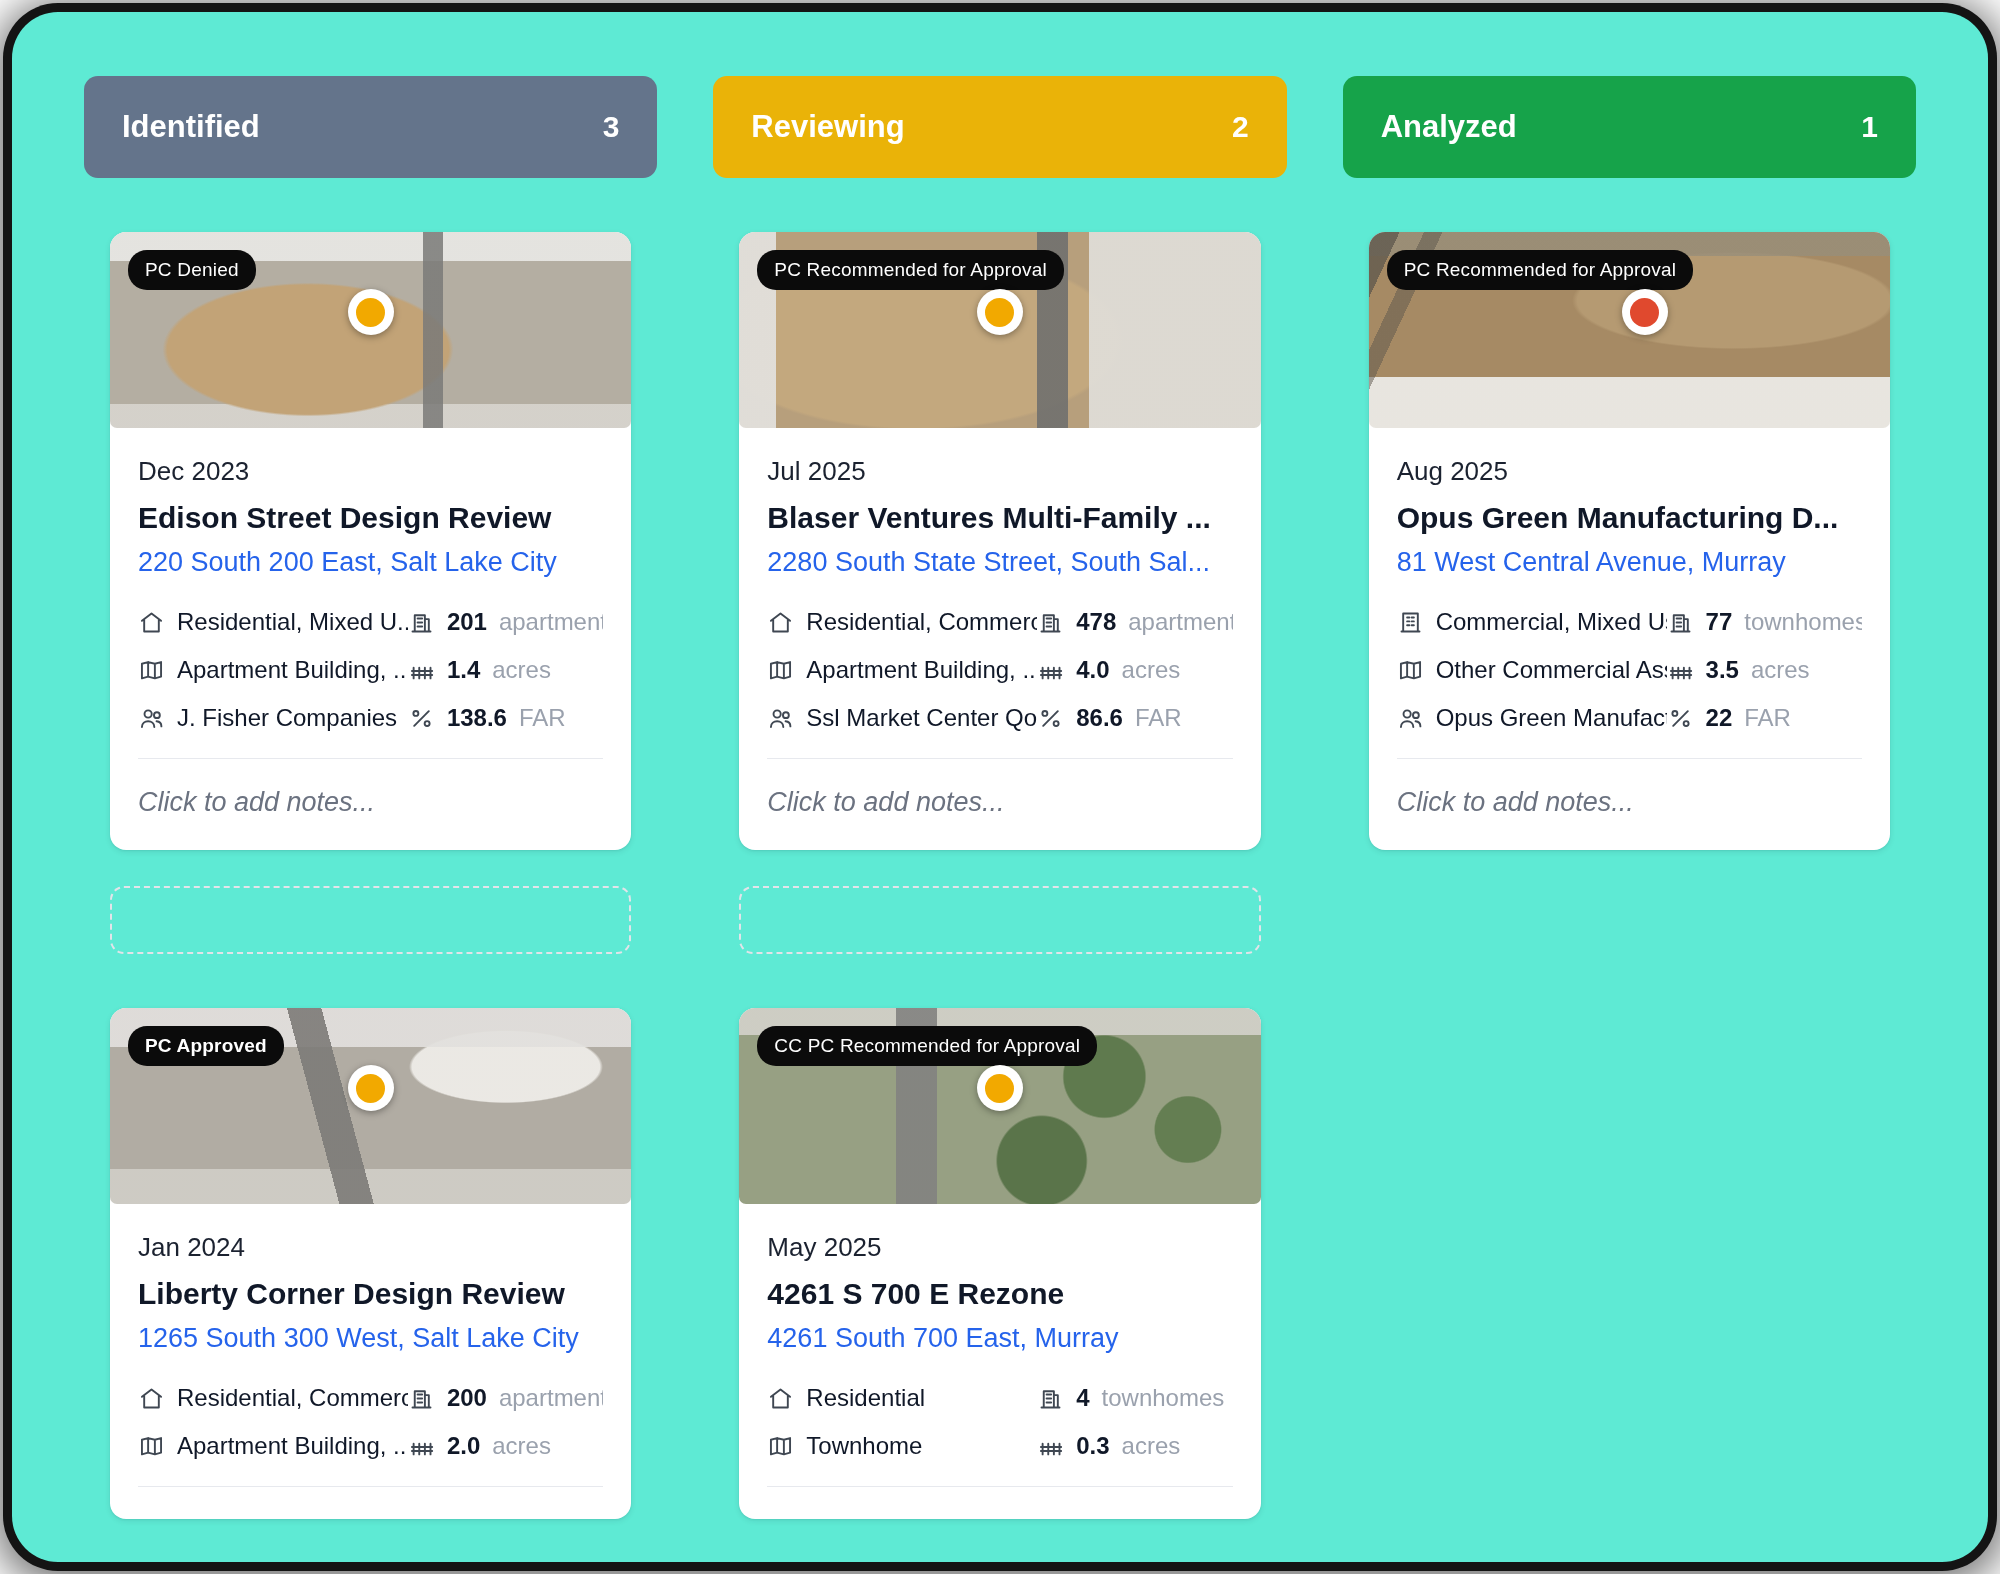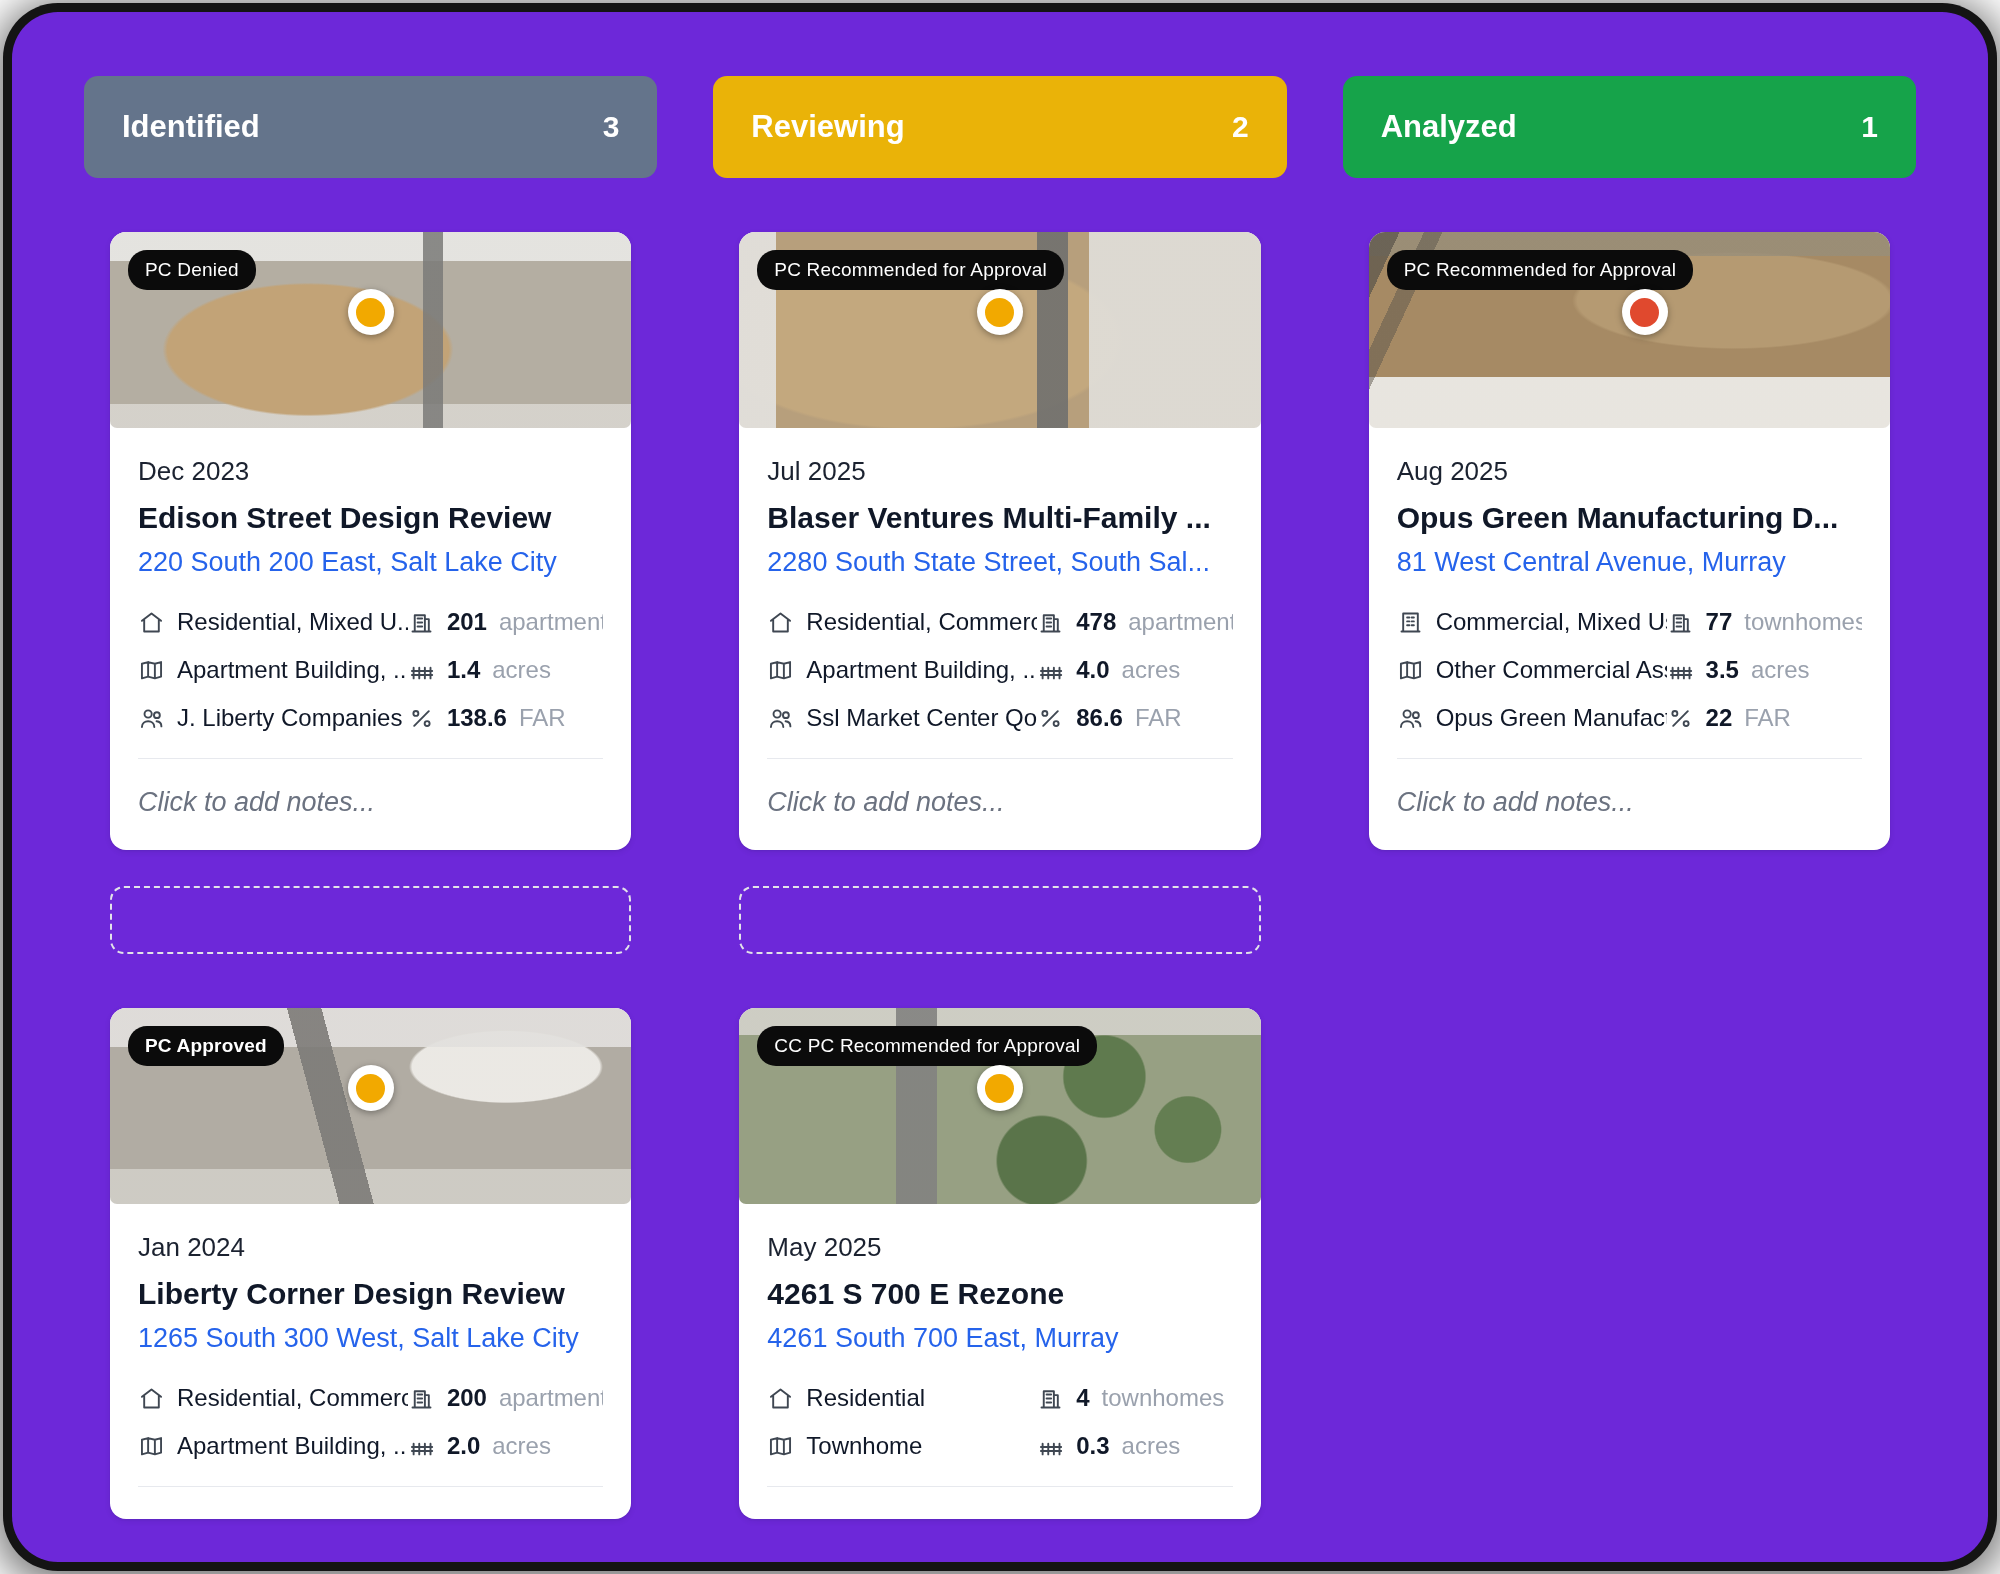--- a/index.html
+++ b/index.html
@@ -1,17 +1,17 @@
 <!DOCTYPE html>
 <html><head>
 <meta charset="utf-8">
 <style>
   html,body{margin:0;padding:0;background:#ffffff;font-family:"Liberation Sans","DejaVu Sans",sans-serif;}
   body{width:2000px;height:1574px;position:relative;}
-  .frame{position:absolute;inset:12px;border-radius:46px;background:#6d28d9;
+  .frame{position:absolute;inset:12px;border-radius:46px;background:#5eead4;
          box-shadow:0 0 0 9px #141414, 0 6px 42px 18px rgba(0,0,0,.55);
          overflow:hidden;box-sizing:border-box;padding:64px 72px;}
   .board{display:flex;gap:56px;align-items:flex-start;}
   .column{flex:1;min-width:0;}
   .col-header{height:102px;border-radius:14px;display:flex;align-items:center;justify-content:space-between;
               padding:0 38px;color:#fff;}
   .col-title{font-size:31px;font-weight:700;}
   .col-count{font-size:30px;font-weight:600;}
   .card{background:#fff;border-radius:16px;margin:54px 26px 0;overflow:hidden;
         box-shadow:0 1px 2px rgba(16,24,40,.07),0 2px 6px rgba(16,24,40,.09);}
@@ -115,21 +115,21 @@
               <span class="d-val">1.4</span>
               <span class="d-unit">acres</span>
             </div>
             <div class="detail">
               <svg class="dicon" viewBox="0 0 24 24">
                   <circle cx="9" cy="8" r="3.2"></circle>
                   <path d="M3.5 19.5c0-3.4 2.6-5 5.5-5s5.5 1.6 5.5 5"></path>
                   <circle cx="16.8" cy="9" r="2.6"></circle>
                   <path d="M16.5 14.4c2.6.2 4.3 1.9 4.3 4.6"></path>
                 </svg>
-              <span>J. Liberty Companies</span>
+              <span>J. Fisher Companies</span>
             </div>
             <div class="detail">
               <svg class="dicon" viewBox="0 0 24 24">
                   <path d="M5.5 18.5 18.5 5.5"></path>
                   <circle cx="7" cy="7.5" r="2.2"></circle>
                   <circle cx="17" cy="16.5" r="2.2"></circle>
                 </svg>
               <span class="d-val">138.6</span>
               <span class="d-unit">FAR</span>
             </div>

